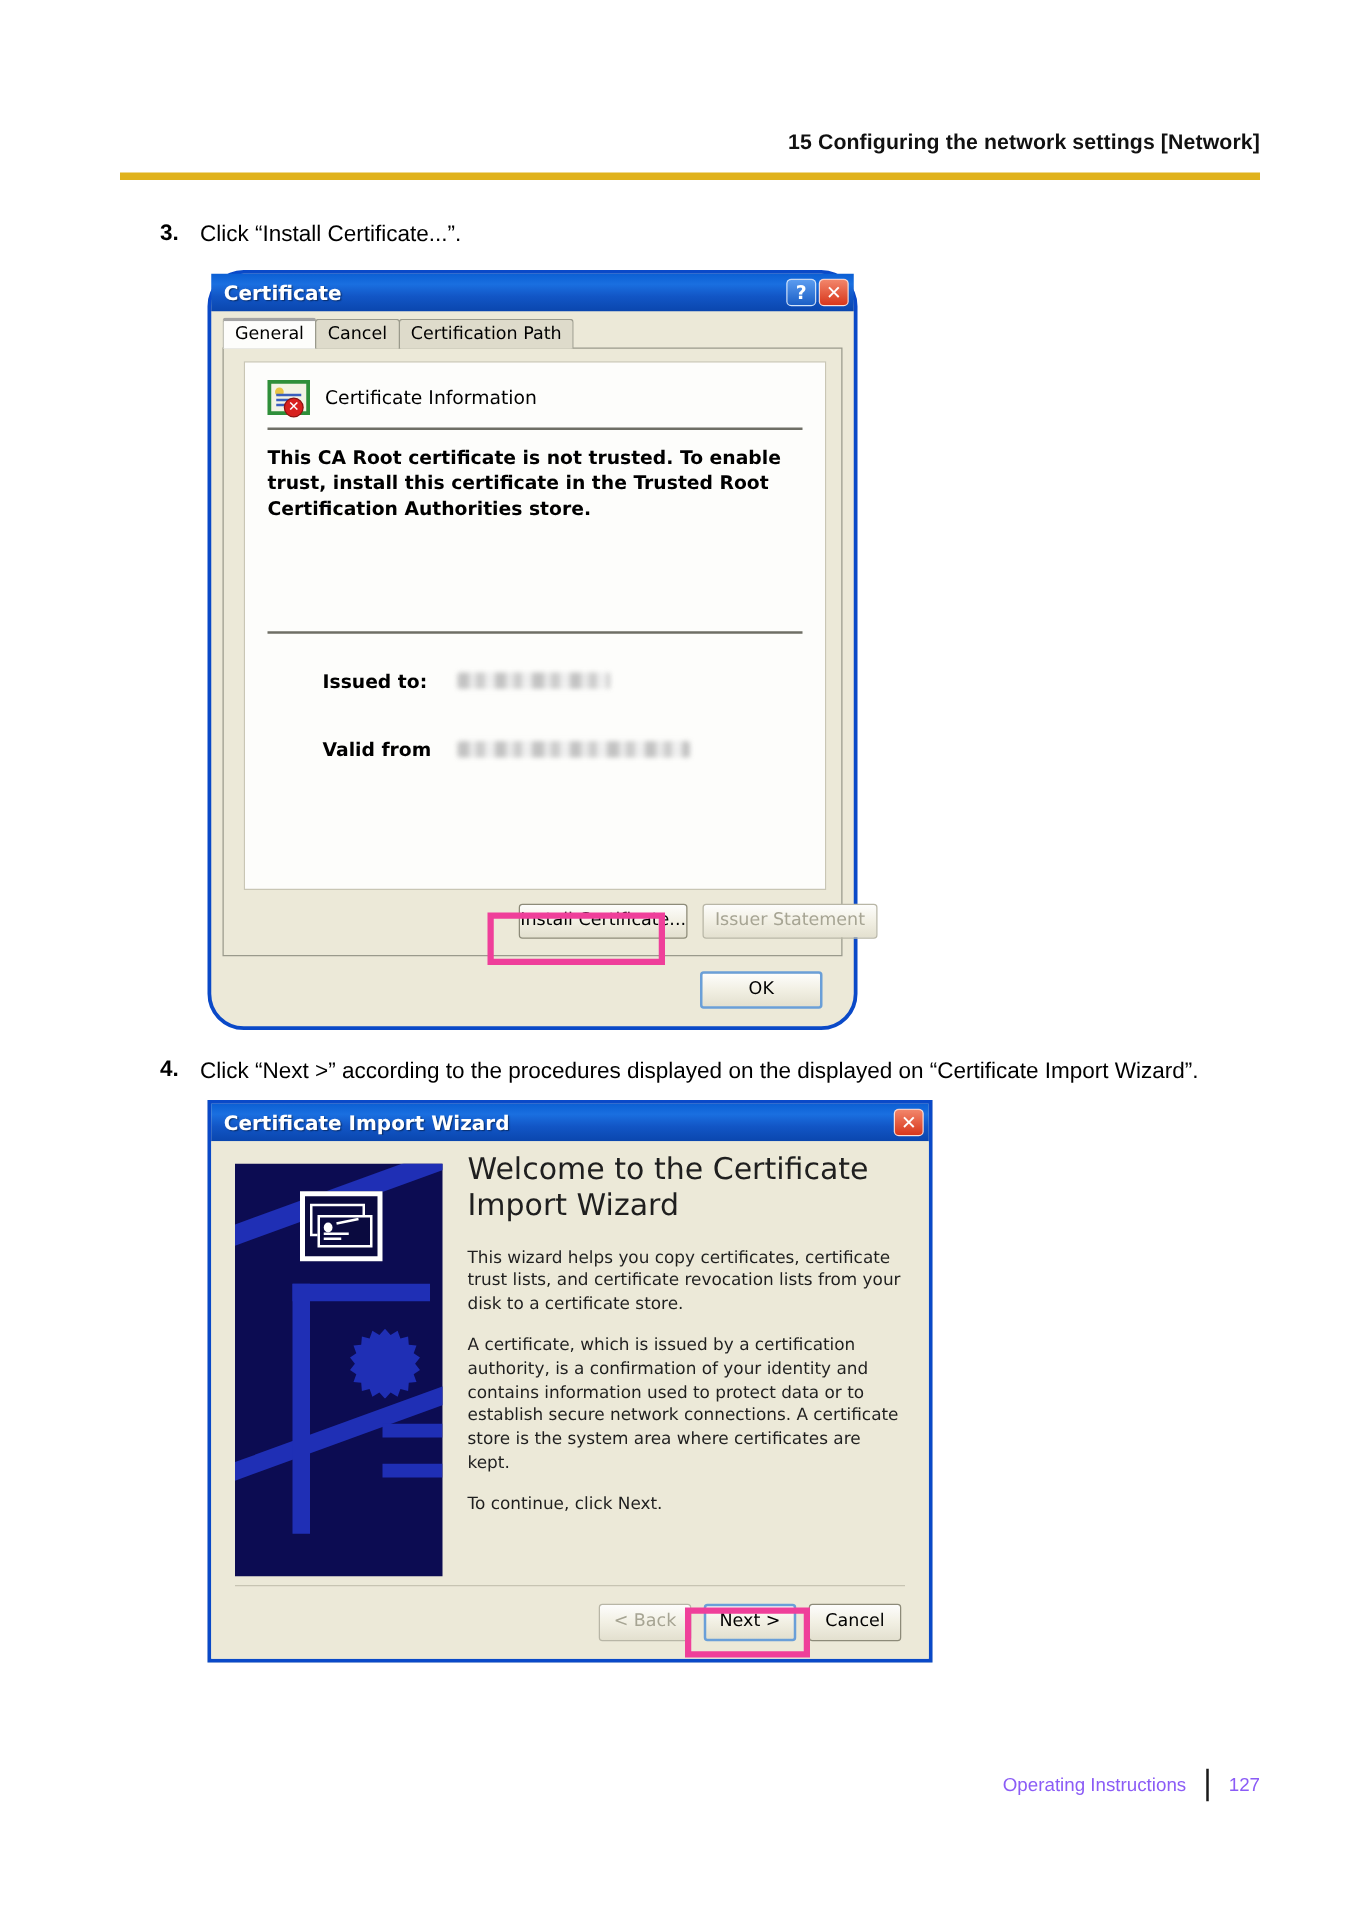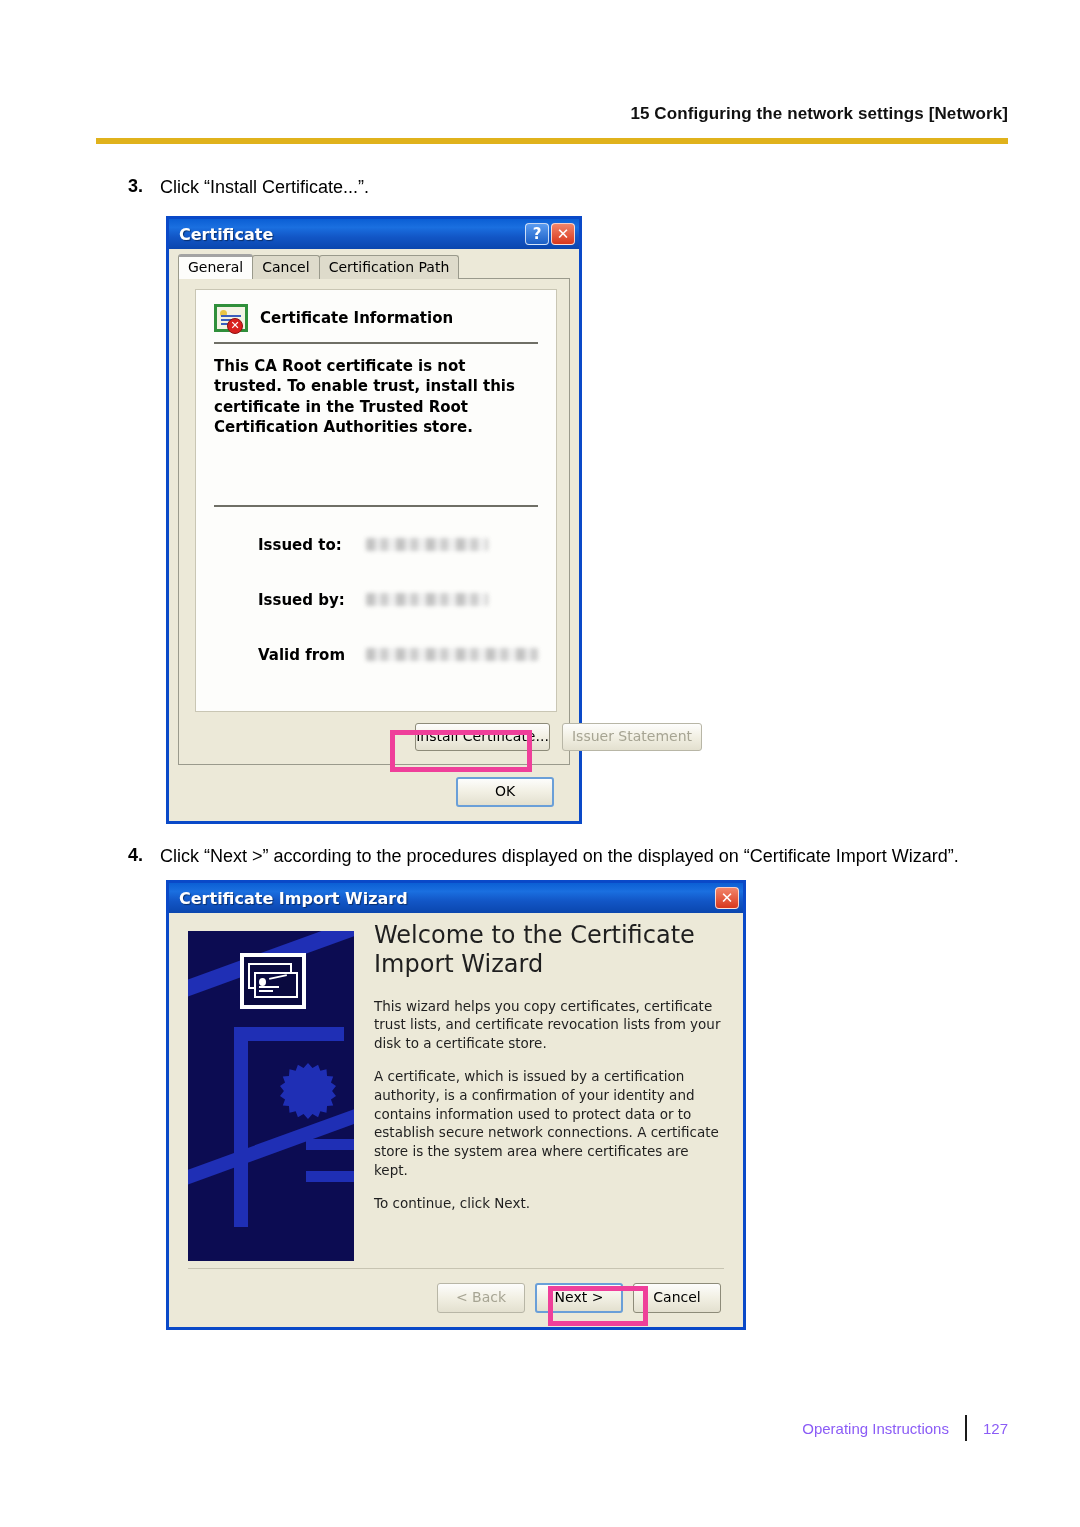--- a/index.html
+++ b/index.html
@@ -104,22 +104,23 @@
     box-sizing: border-box;
     line-height: 1;
   }
   .tb-help { background: linear-gradient(180deg,#5b9cf0,#1b5fc6); }
   .tb-close { background: linear-gradient(180deg,#f2856a,#d8371c); }
 
   
   #certificate-dialog {
     left: 166px;
     top: 216px;
-    width: 416px;
+    width: 520px;
     height: 608px;
+    border-radius: 29px;
   }
   .tabstrip {
     position: absolute;
     left: 9px;
     top: 34px;
     height: 26px;
     display: flex;
     align-items: flex-end;
     z-index: 3;
   }
@@ -164,21 +165,21 @@
     border: 1px solid #c9c6b4;
     box-sizing: border-box;
   }
   .cert-head {
     display: flex;
     align-items: center;
     padding: 14px 0 0 18px;
   }
   .cert-head .label {
     font-size: 15px;
-    font-weight: bold;
+    font-weight: normal;
     margin-left: 12px;
   }
   .hr-dark {
     height: 0;
     border-top: 2px solid #6f6f66;
     margin: 10px 18px 0 18px;
   }
   .cert-warning {
     font-size: 15px;
     font-weight: bold;
@@ -437,21 +438,21 @@
     border-top: 1px solid #c7c4b2;
   }
   .wiz-buttons {
     position: absolute;
     right: 22px;
     bottom: 14px;
     display: flex;
     gap: 10px;
   }
   .wiz-buttons .xp-btn {
-    width: 88px;
+    width: 74px;
     height: 30px;
     display: flex;
     align-items: center;
     justify-content: center;
   }
 
   
   .page-footer {
     position: absolute;
     right: 72px;
@@ -512,24 +513,20 @@
 
       <div class="hr-dark"></div>
 
       <div class="cert-warning">This CA Root certificate is not trusted. To enable trust, install this certificate in the Trusted Root Certification Authorities store.</div>
 
       <div class="hr-dark" style="position:absolute; left:0; right:0; top:215px; margin:0 18px;"></div>
 
       <div class="cert-fields">
         <div class="field-row">
           <span class="field-label">Issued to:</span>
-          <span class="redacted r-short"></span>
-        </div>
-        <div class="field-row">
-          <span class="field-label">Issued by:</span>
           <span class="redacted r-short"></span>
         </div>
         <div class="field-row">
           <span class="field-label">Valid from</span>
           <span class="redacted r-long"></span>
         </div>
       </div>
     </div>
 
     <div class="cert-actions">

